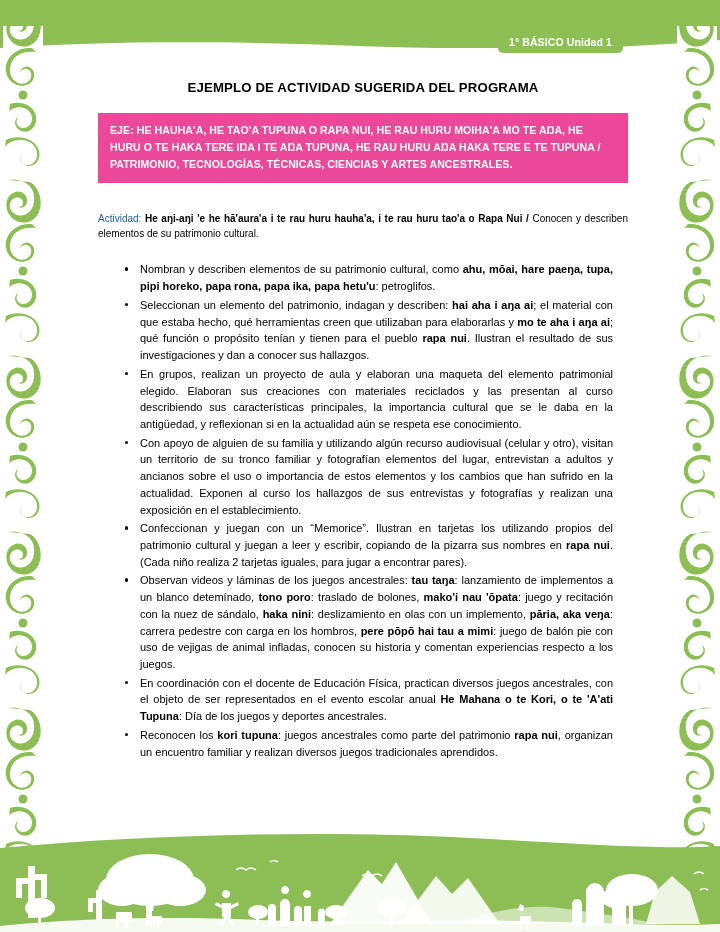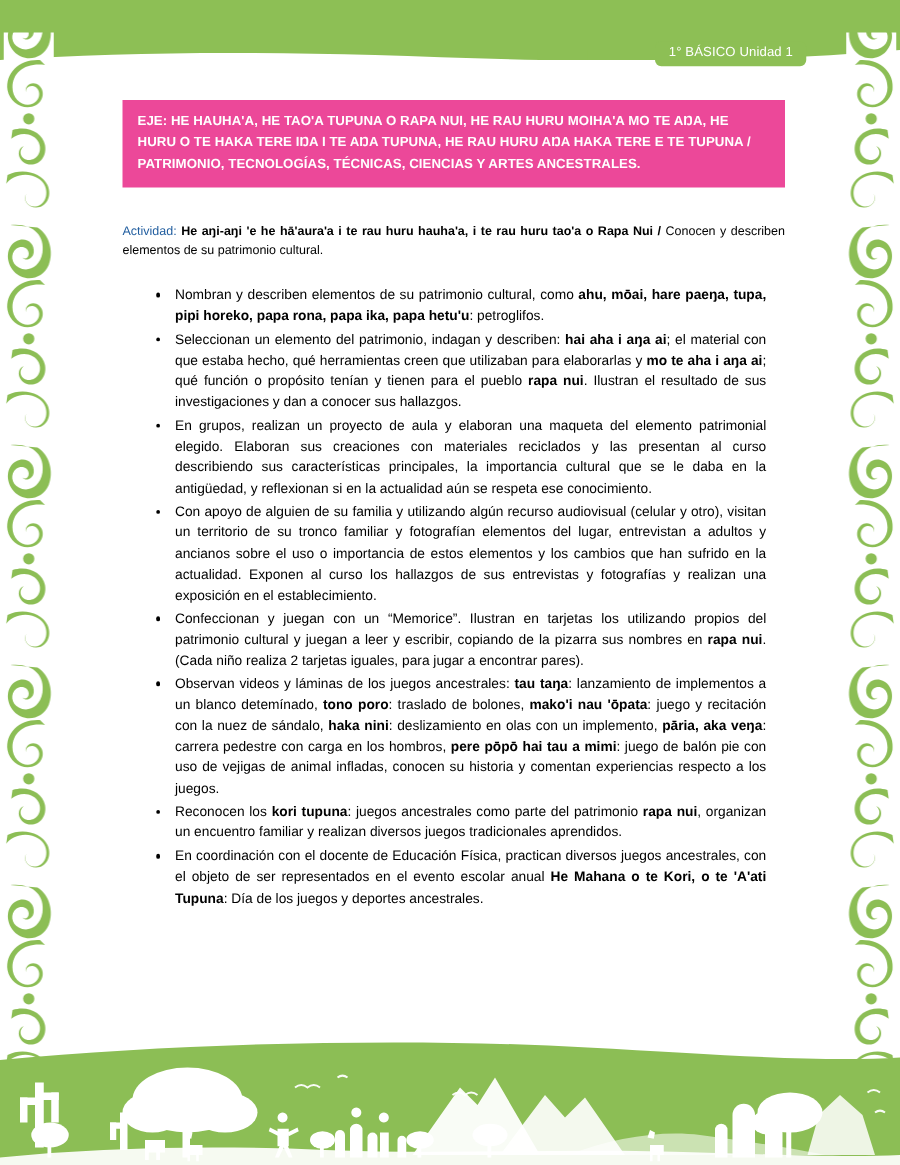--- a/index.html
+++ b/index.html
@@ -19,25 +19,25 @@
   #page { position: absolute; inset: 0; }
 
   .top-band {
     position: absolute; top: 0; left: 0; width: 720px; height: 48px;
     overflow: hidden;
   }
   .top-band svg { display: block; }
 
   .unit-badge {
     position: absolute;
-    top: 33px; left: 524px;
+    top: 33px; left: 498px;
     background: #8DBF55;
     color: #ffffff;
     font-size: 10.5px;
-    font-weight: 400;
+    font-weight: 700;
     letter-spacing: .1px;
     padding: 4px 11px 5px 11px;
     border-radius: 5px;
     white-space: nowrap;
     line-height: 1;
   }
 
   .side-border { position: absolute; top: 0; width: 46px; height: 932px; }
   .side-border.left  { left: 0; }
   .side-border.right { right: 0; }
@@ -240,35 +240,36 @@
         <path d="M700 58 q4 -3 8 0"></path>
       </g>
 
       <path d="M0 94 C80 86 170 84 260 88 C360 92 460 86 560 90 C630 92 680 94 720 92 V100 H0 Z" fill="#ffffff" opacity=".92"></path>
       <path d="M0 100 H720 V96 C600 92 520 96 420 94 C300 92 180 96 60 94 L0 94 Z" fill="#8CBE55" opacity="0"></path>
     </svg>
   </div>
 
   <div class="content">
 
+    <h1 class="doc-title">EJEMPLO DE ACTIVIDAD SUGERIDA DEL PROGRAMA</h1>
 
     <div class="eje-box">EJE: HE HAUHA'A, HE TAO'A TUPUNA O RAPA NUI, HE RAU HURU MOIHA'A MO TE AŊA, HE HURU O TE HAKA TERE IŊA I TE AŊA TUPUNA, HE RAU HURU AŊA HAKA TERE E TE TUPUNA / PATRIMONIO, TECNOLOGÍAS, TÉCNICAS, CIENCIAS Y ARTES ANCESTRALES.</div>
 
     <p class="activity-line">
       <span class="activity-label">Actividad:</span>
       <span class="rapanui">He aŋi-aŋi 'e he hā'aura'a i te rau huru hauha'a, i te rau huru tao'a o Rapa Nui /</span>
       <span>Conocen y describen elementos de su patrimonio cultural.</span>
     </p>
 
 
     <ul class="examples" id="examples-list">
         <li><span>Nombran y describen elementos de su patrimonio cultural, como </span><b>ahu, mōai, hare paeŋa, tupa, pipi horeko, papa rona, papa ika, papa hetu'u</b><span>: petroglifos.</span></li>
         <li><span>Seleccionan un elemento del patrimonio, indagan y describen: </span><b>hai aha i aŋa ai</b><span>; el material con que estaba hecho, qué herramientas creen que utilizaban para elaborarlas y </span><b>mo te aha i aŋa ai</b><span>; qué función o propósito tenían y tienen para el pueblo </span><b>rapa nui</b><span>. Ilustran el resultado de sus investigaciones y dan a conocer sus hallazgos.</span></li>
         <li><span>En grupos, realizan un proyecto de aula y elaboran una maqueta del elemento patrimonial elegido. Elaboran sus creaciones con materiales reciclados y las presentan al curso describiendo sus características principales, la importancia cultural que se le daba en la antigüedad, y reflexionan si en la actualidad aún se respeta ese conocimiento.</span></li>
         <li><span>Con apoyo de alguien de su familia y utilizando algún recurso audiovisual (celular y otro), visitan un territorio de su tronco familiar y fotografían elementos del lugar, entrevistan a adultos y ancianos sobre el uso o importancia de estos elementos y los cambios que han sufrido en la actualidad. Exponen al curso los hallazgos de sus entrevistas y fotografías y realizan una exposición en el establecimiento.</span></li>
         <li><span>Confeccionan y juegan con un “Memorice”. Ilustran en tarjetas los utilizando propios del patrimonio cultural y juegan a leer y escribir, copiando de la pizarra sus nombres en </span><b>rapa nui</b><span>. (Cada niño realiza 2 tarjetas iguales, para jugar a encontrar pares).</span></li>
         <li><span>Observan videos y láminas de los juegos ancestrales: </span><b>tau taŋa</b><span>: lanzamiento de implementos a un blanco detemínado, </span><b>tono poro</b><span>: traslado de bolones, </span><b>mako'i nau 'ōpata</b><span>: juego y recitación con la nuez de sándalo, </span><b>haka nini</b><span>: deslizamiento en olas con un implemento, </span><b>pāria, aka veŋa</b><span>: carrera pedestre con carga en los hombros, </span><b>pere pōpō hai tau a mimi</b><span>: juego de balón pie con uso de vejigas de animal infladas, conocen su historia y comentan experiencias respecto a los juegos.</span></li>
+        <li><span>En coordinación con el docente de Educación Física, practican diversos juegos ancestrales, con el objeto de ser representados en el evento escolar anual </span><b>He Mahana o te Kori, o te 'A'ati Tupuna</b><span>: Día de los juegos y deportes ancestrales.</span></li>
         <li><span>Reconocen los </span><b>kori tupuna</b><span>: juegos ancestrales como parte del patrimonio </span><b>rapa nui</b><span>, organizan un encuentro familiar y realizan diversos juegos tradicionales aprendidos.</span></li>
-        <li><span>En coordinación con el docente de Educación Física, practican diversos juegos ancestrales, con el objeto de ser representados en el evento escolar anual </span><b>He Mahana o te Kori, o te 'A'ati Tupuna</b><span>: Día de los juegos y deportes ancestrales.</span></li>
       </ul>
 
   </div>
 </div>
 
 </body></html>

